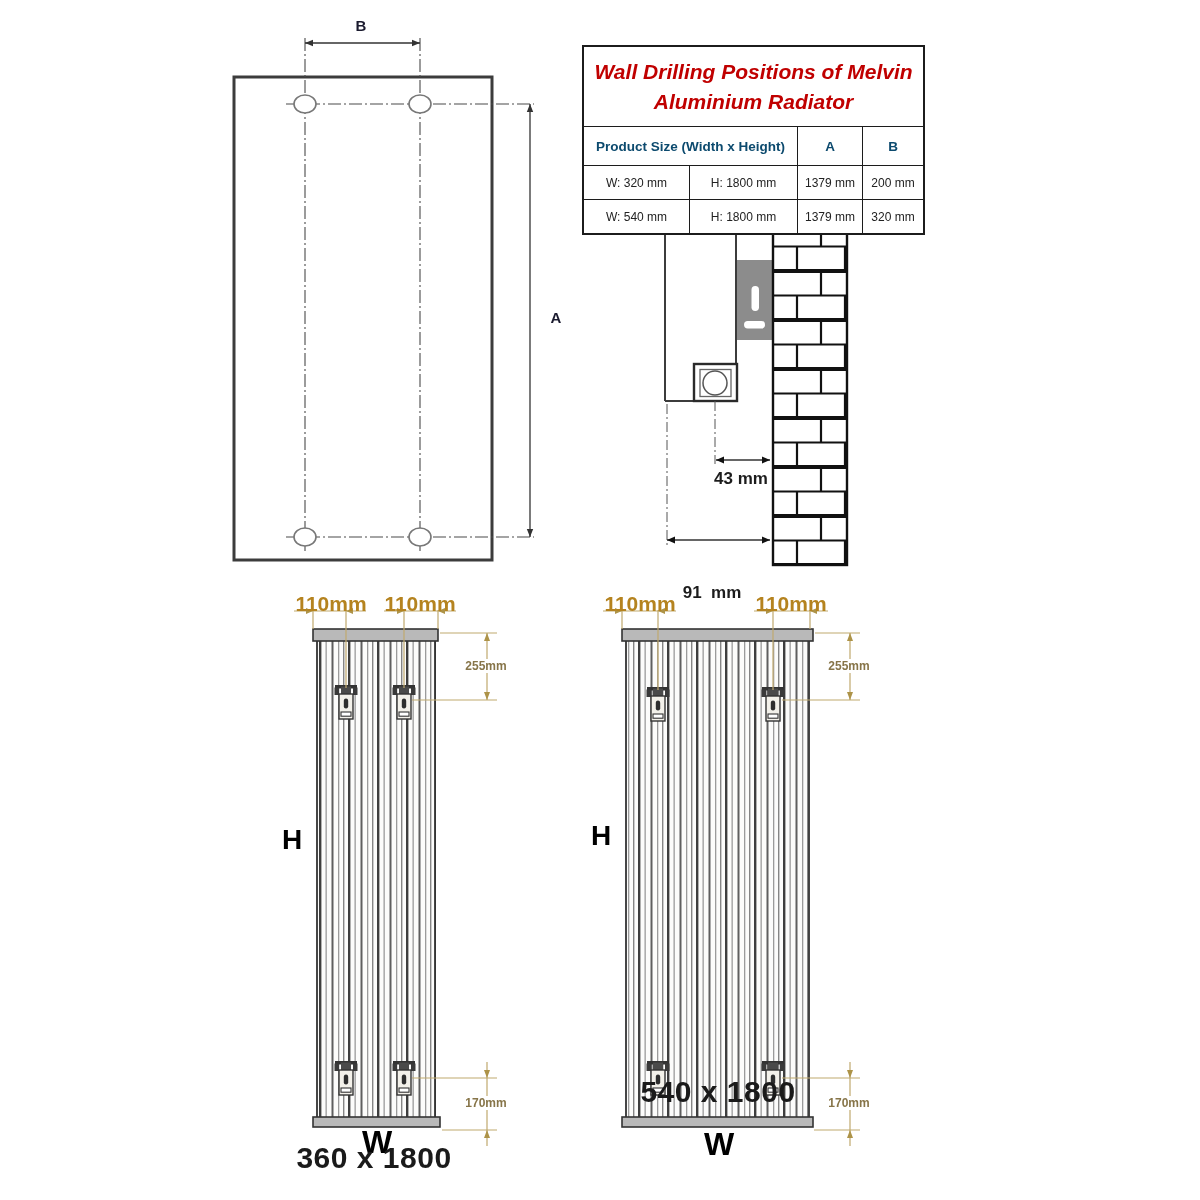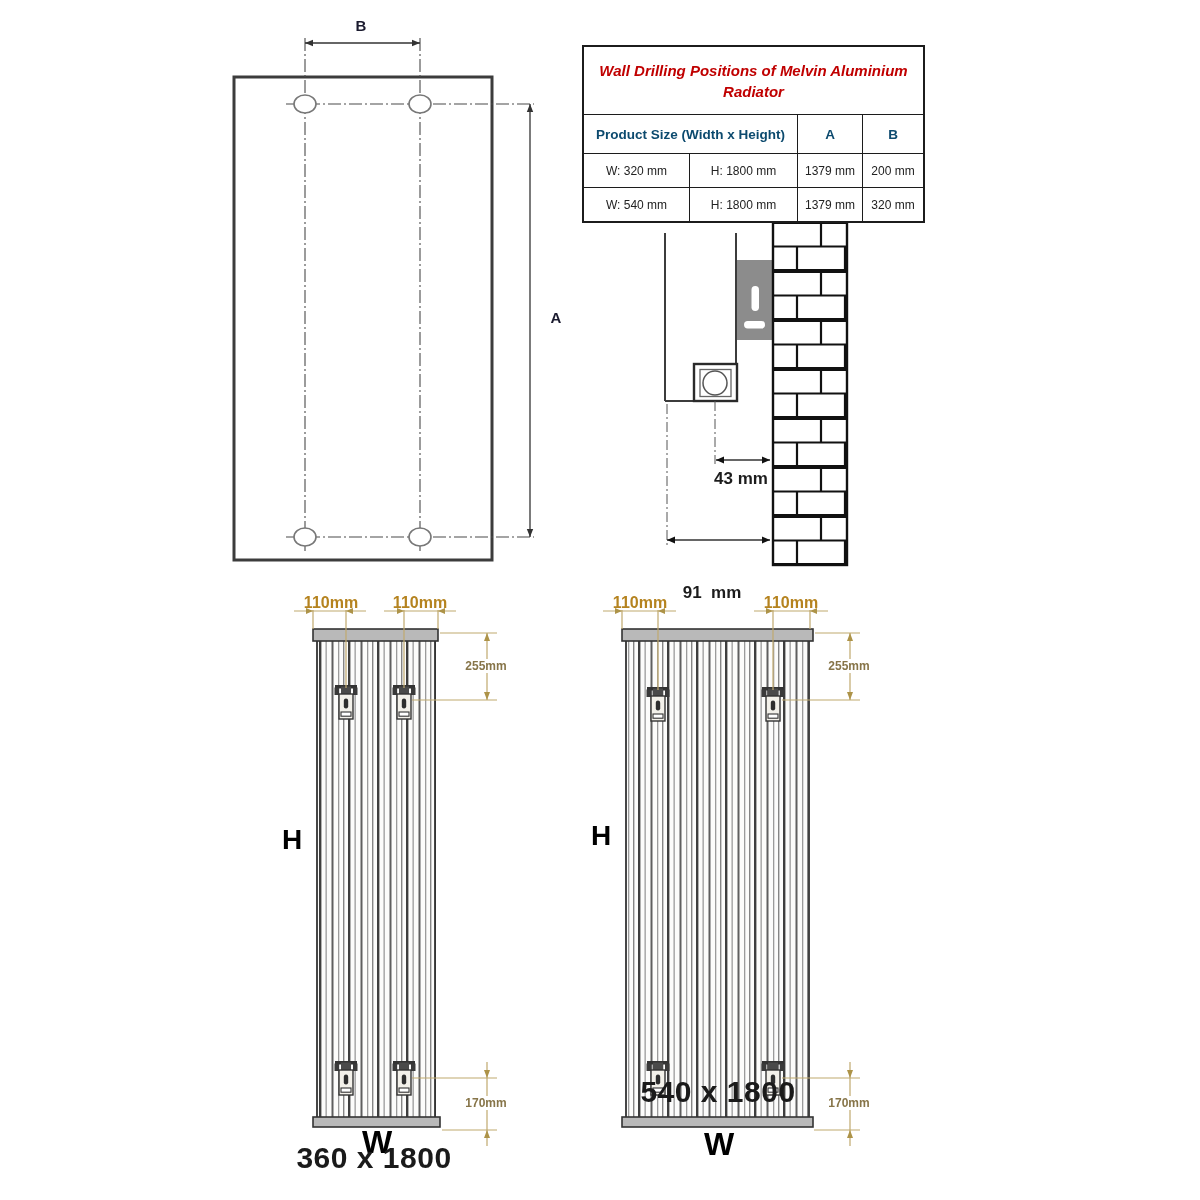--- a/index.html
+++ b/index.html
@@ -11,37 +11,37 @@
   .canvas > svg { position:absolute; left:0; top:0; }
 
   
   .lbl {
     position:absolute; transform:translate(-50%,-50%);
     white-space:nowrap; color:#111; line-height:1;
   }
   .dim-letter { font-size:15px; font-weight:bold; color:#1a1a2e; }
   .mm-label   { font-size:17px; font-weight:bold; color:#1c1c1c; }
   .pre        { white-space:pre;margin-top:36px; }
-  .dim-gold   { font-size:16px; font-weight:bold; color:var(--dim-gold,#b5831f); }
+  .dim-gold   { font-size:21px; font-weight:bold; color:var(--dim-gold,#b5831f); }
   .dim-brown  { font-size:12px; font-weight:bold; color:var(--dim-brown,#877549);
                 background:#fff; padding:1px 2px; }
   .h-label    { font-size:28px; font-weight:bold; color:#000; }
   .w-label    { font-size:32px; font-weight:bold; color:#000; }
   .size-label { font-size:30px; font-weight:bold; color:#1a1a1a; letter-spacing:0.5px; }
 
   
   .spec-table {
     position:absolute; left:582px; top:45px; width:339px;
     border:2px solid #1c1c1c; background:#fff;
   }
   .spec-title {
     height:51px; display:flex; align-items:center; justify-content:center;
-    text-align:center; padding:8px 6px;
+    text-align:center; padding:14px 6px;
     color:var(--title-red,#c00000); font-weight:bold; font-style:italic;
-    font-size:15px; line-height:1.4;
+    font-size:21px; line-height:1.4;
     border-bottom:1.5px solid #1c1c1c;
   }
   .spec-header { display:grid; grid-template-columns:214px 65px 1fr; }
   .spec-row    { display:grid; grid-template-columns:106px 108px 65px 1fr;
                  border-top:1.5px solid #1c1c1c; }
   .spec-table .cell {
     display:flex; align-items:center; justify-content:center; text-align:center;
     border-right:1.5px solid #1c1c1c; background:#fff;
   }
   .spec-table .cell.last { border-right:none; }

